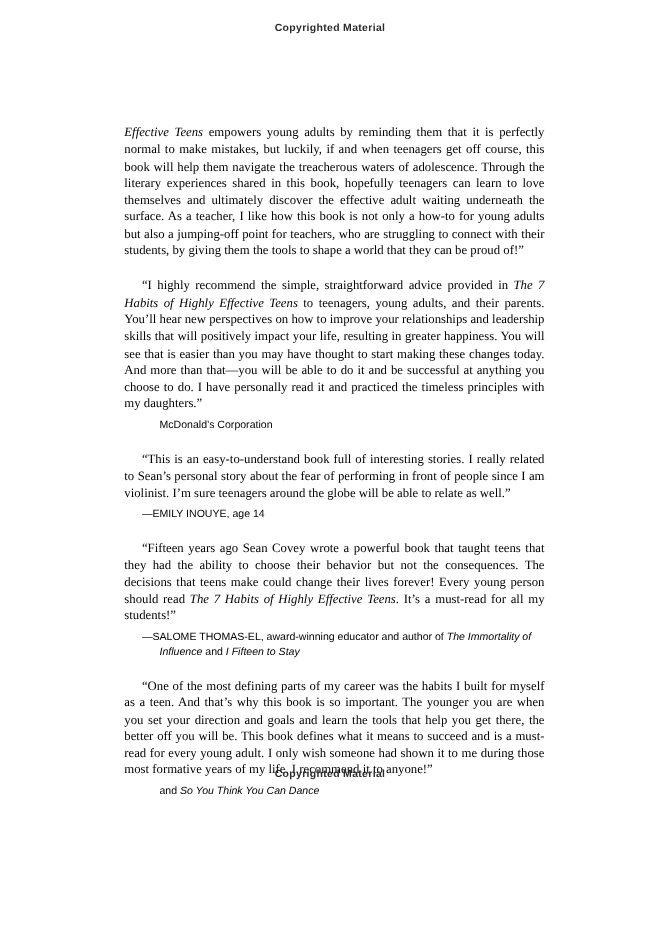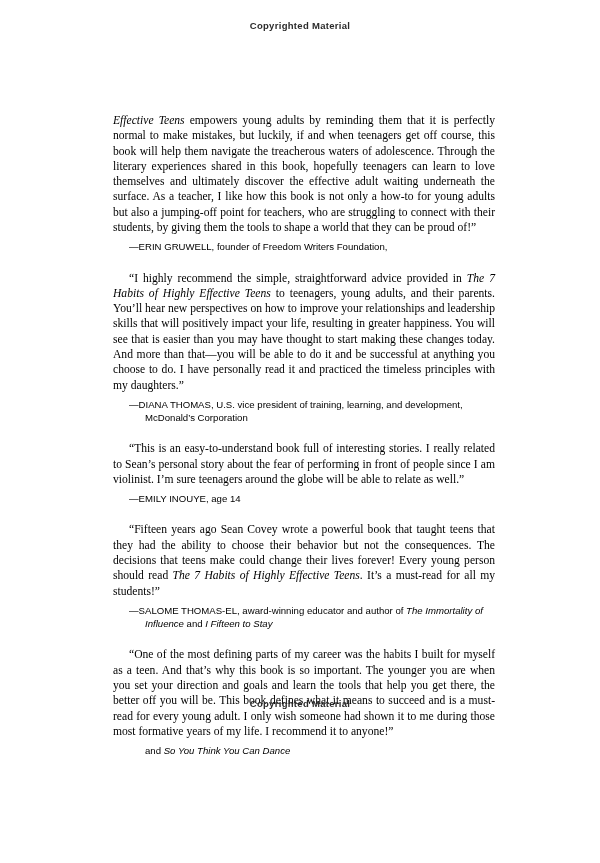--- a/index.html
+++ b/index.html
@@ -79,26 +79,24 @@
 <body>
 
 <div class="page">
 
   <div class="watermark top">Copyrighted Material</div>
 
   <div class="content">
 
     <p class="quote first"><i>Effective Teens</i><span> empowers young adults by reminding them that it is perfectly normal to make mistakes, but luckily, if and when teenagers get off course, this book will help them navigate the treacherous waters of adolescence. Through the literary experiences shared in this book, hopefully teenagers can learn to love themselves and ultimately discover the effective adult waiting underneath the surface. As a teacher, I like how this book is not only a how-to for young adults but also a jumping-off point for teachers, who are struggling to connect with their students, by giving them the tools to shape a world that they can be proud of!”</span></p>
     <div class="attrib">
-      <span>—ERIN GRUWELL, founder of Freedom Writers Foundation,</span>
     </div>
 
     <p class="quote"><span>“I highly recommend the simple, straightforward advice provided in </span><i>The 7 Habits of Highly Effective Teens</i><span> to teenagers, young adults, and their parents. You’ll hear new perspectives on how to improve your relationships and leadership skills that will positively impact your life, resulting in greater happiness. You will see that is easier than you may have thought to start making these changes today. And more than that—you will be able to do it and be successful at anything you choose to do. I have personally read it and practiced the timeless principles with my daughters.”</span></p>
     <div class="attrib">
-      <span>—DIANA THOMAS, U.S. vice president of training, learning, and development,</span>
       <span class="line2">McDonald’s Corporation</span>
     </div>
 
     <p class="quote">“This is an easy-to-understand book full of interesting stories. I really related to Sean’s personal story about the fear of performing in front of people since I am violinist. I’m sure teenagers around the globe will be able to relate as well.”</p>
     <div class="attrib">
       <span>—EMILY INOUYE, age 14</span>
     </div>
 
     <p class="quote"><span>“Fifteen years ago Sean Covey wrote a powerful book that taught teens that they had the ability to choose their behavior but not the consequences. The decisions that teens make could change their lives forever! Every young person should read </span><i>The 7 Habits of Highly Effective Teens</i><span>. It’s a must-read for all my students!”</span></p>
     <div class="attrib">

